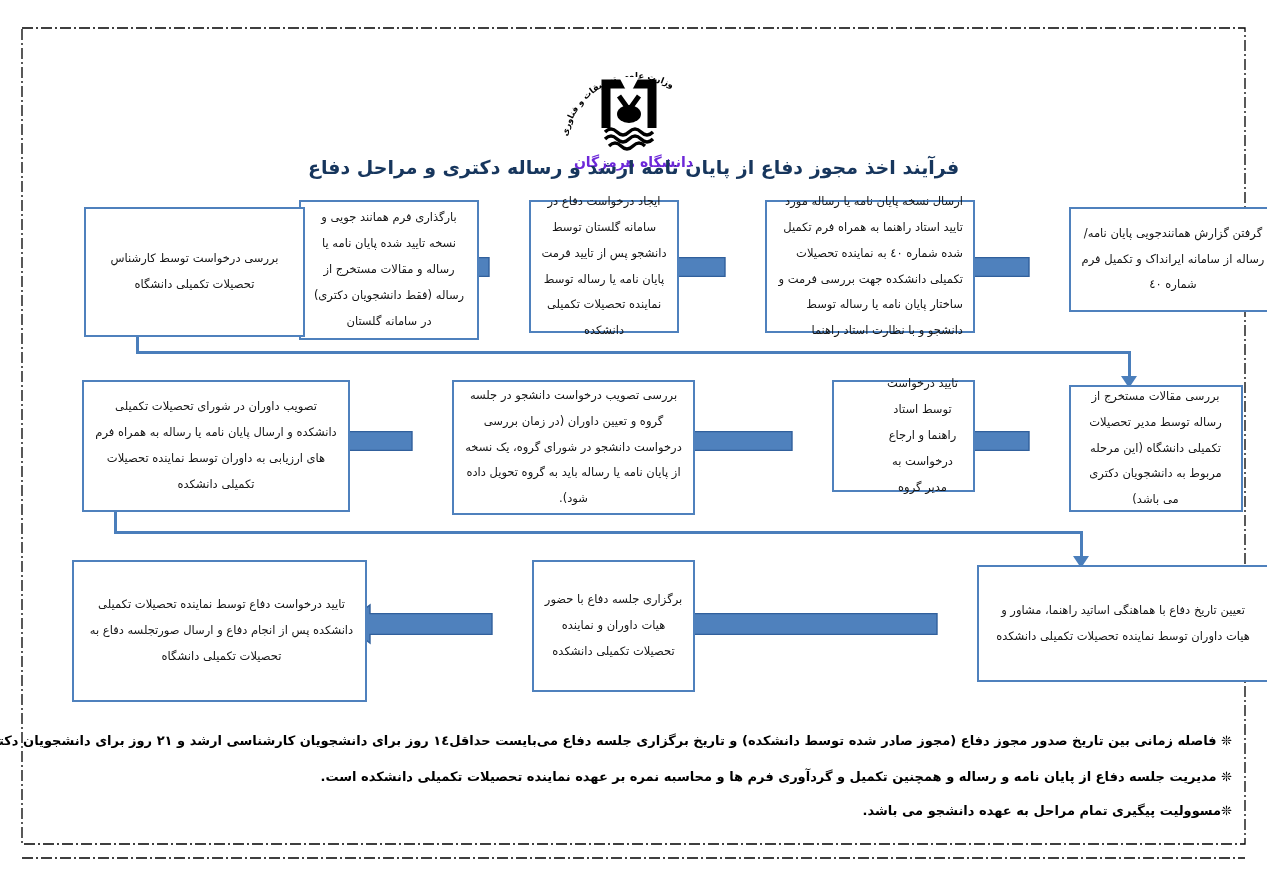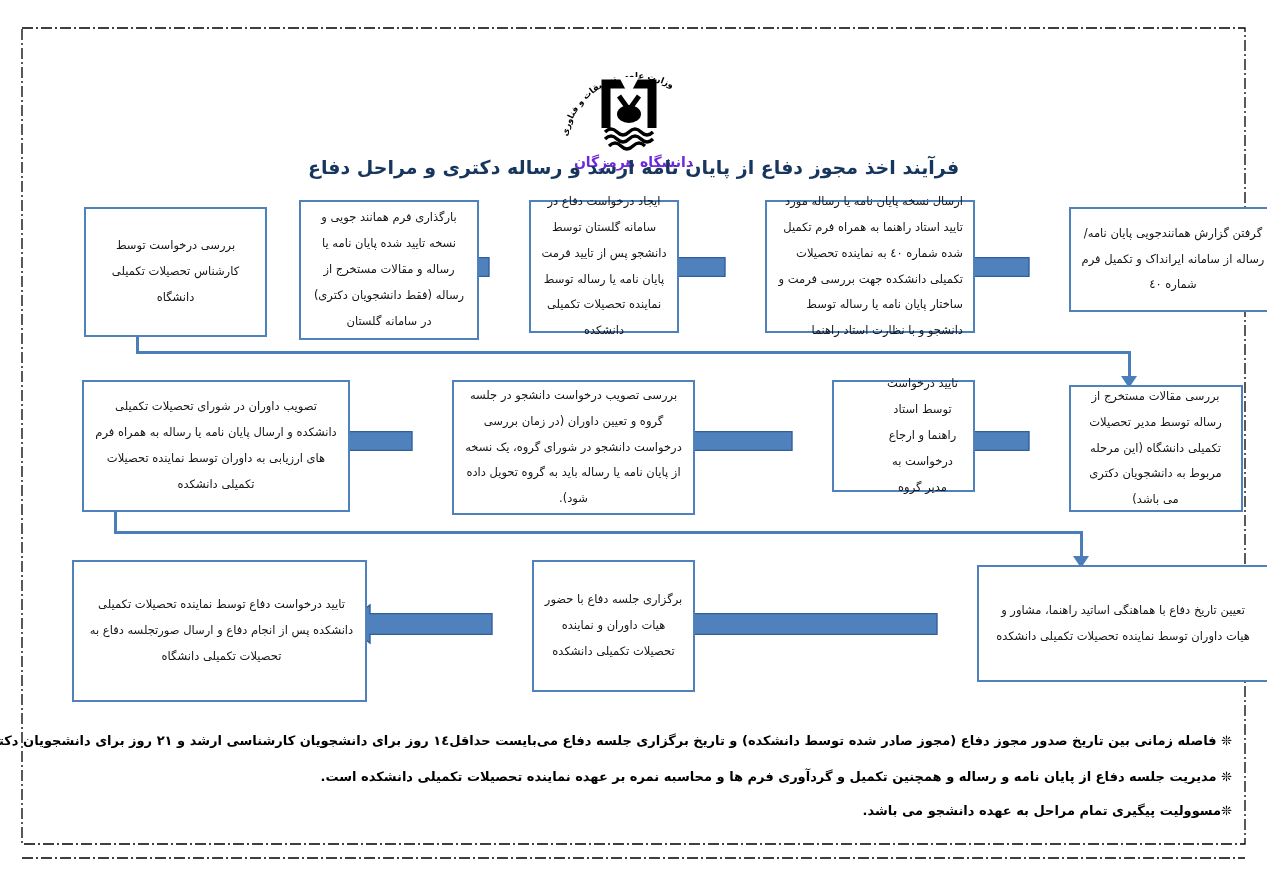--- a/index.html
+++ b/index.html
@@ -86,21 +86,21 @@
   <div class="fbox" style="left:492px;top:200px;width:150px;height:133px;">ایجاد درخواست دفاع در سامانه گلستان توسط دانشجو پس از تایید فرمت پایان نامه یا رساله توسط نماینده تحصیلات تکمیلی دانشکده</div>
   <svg class="block-arrow" style="left:444px;top:249px;width:46px;height:36px;">
       <polygon points="1,18 25.3,1 25.3,8.64 45,8.64 45,27.36 25.3,27.36 25.3,35"></polygon>
     </svg>
 
   <div class="fbox" style="left:262px;top:200px;width:180px;height:140px;">بارگذاری فرم همانند جویی و نسخه تایید شده پایان نامه یا رساله و مقالات مستخرج از رساله (فقط دانشجویان دکتری) در سامانه گلستان</div>
   <svg class="block-arrow" style="left:226px;top:248px;width:36px;height:38px;">
       <polygon points="1,19 19.8,1 19.8,9.12 35,9.12 35,28.880000000000003 19.8,28.880000000000003 19.8,37"></polygon>
     </svg>
 
-  <div class="fbox" style="left:47px;top:207px;width:183px;height:130px;">بررسی درخواست توسط کارشناس تحصیلات تکمیلی دانشگاه</div>
+  <div class="fbox" style="left:47px;top:207px;width:221px;height:130px;">بررسی درخواست توسط کارشناس تحصیلات تکمیلی دانشگاه</div>
 
   <div class="seg" style="left:136px;top:337px;width:3px;height:17px;"></div>
   <div class="seg" style="left:136px;top:351px;width:995px;height:3px;"></div>
   <div class="seg" style="left:1128px;top:351px;width:3px;height:26px;"></div>
   <div class="down-head" style="left:1121px;top:376px;"></div>
 
   <div class="fbox" style="left:1032px;top:385px;width:174px;height:127px;padding-left:9px;">بررسی مقالات مستخرج از رساله توسط مدیر تحصیلات تکمیلی دانشگاه (این مرحله مربوط به دانشجویان دکتری می باشد)</div>
   <svg class="block-arrow" style="left:942px;top:423px;width:88px;height:36px;">
       <polygon points="1,18 26,1 26,8.64 87,8.64 87,27.36 26,27.36 26,35"></polygon>
     </svg>

